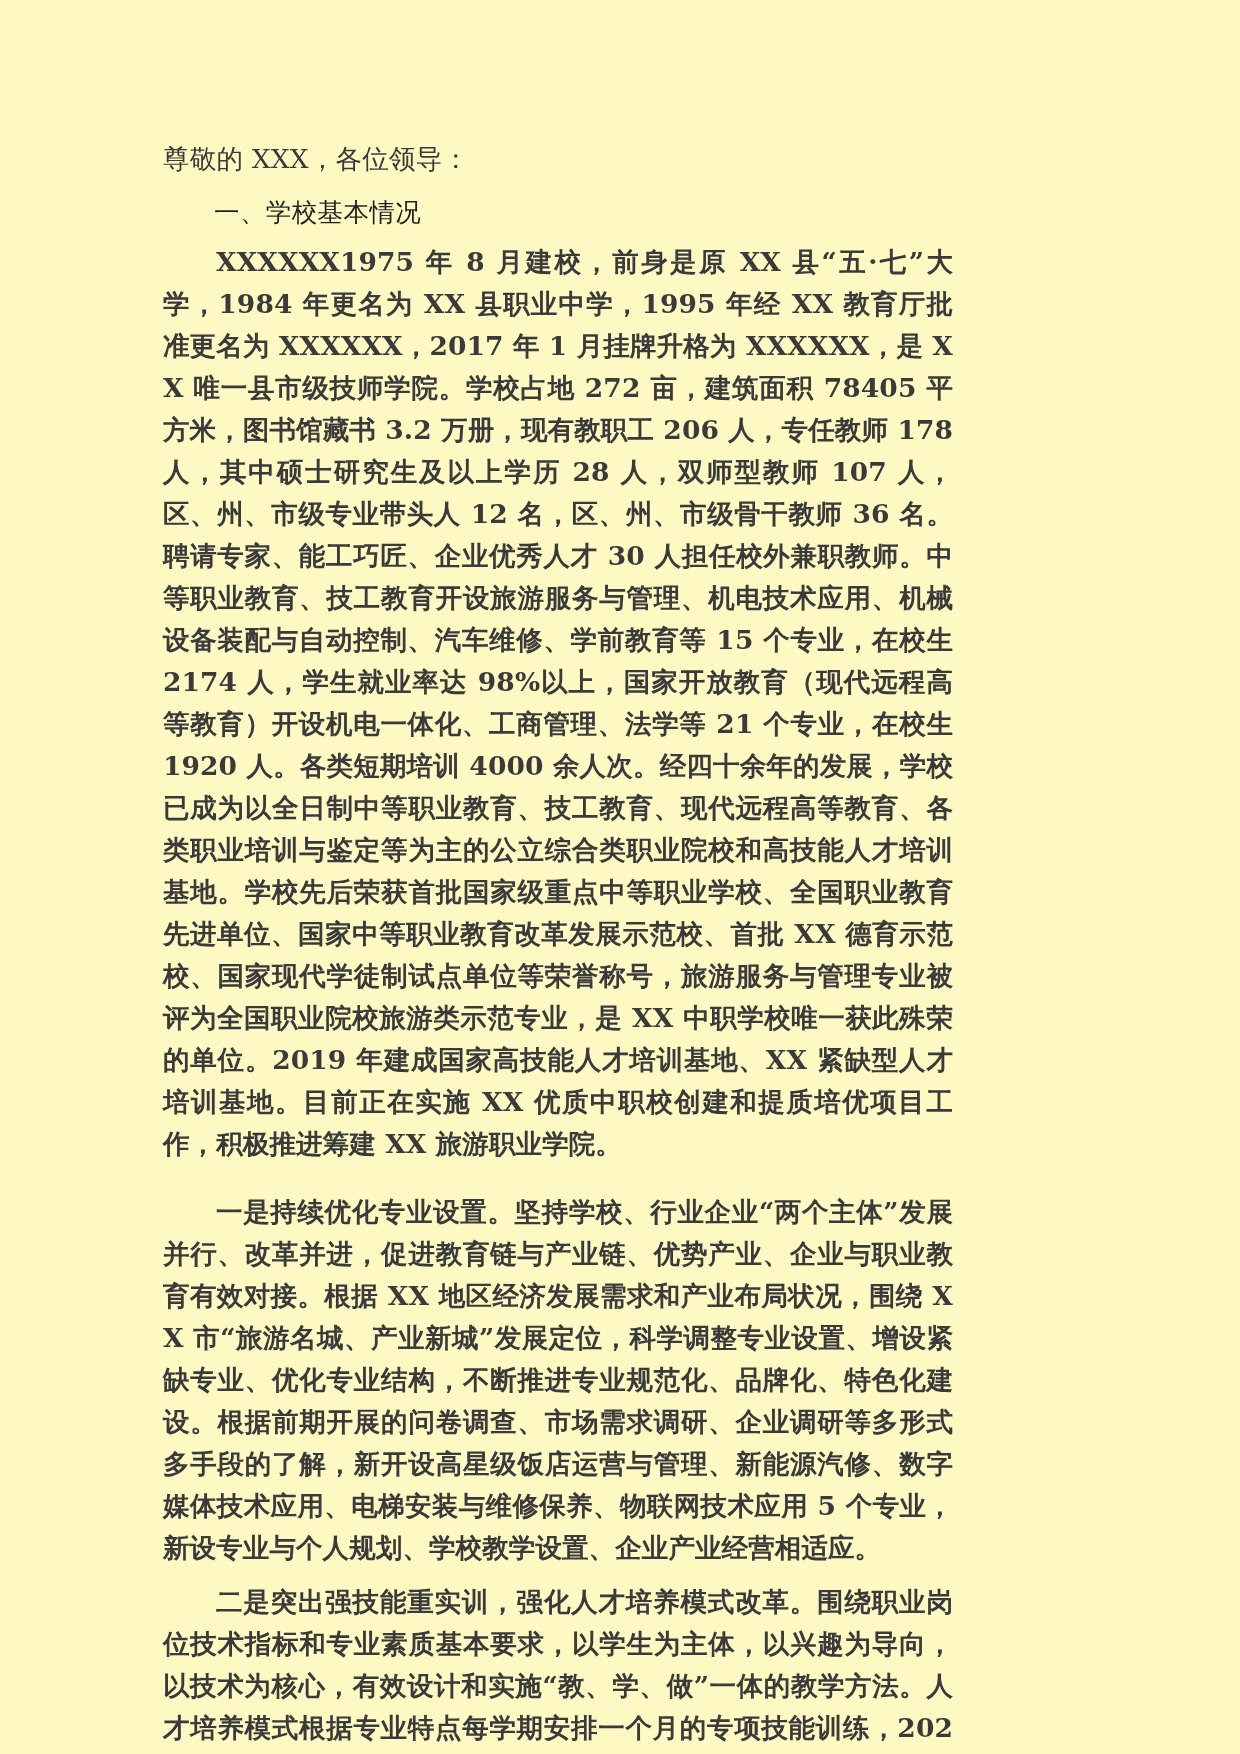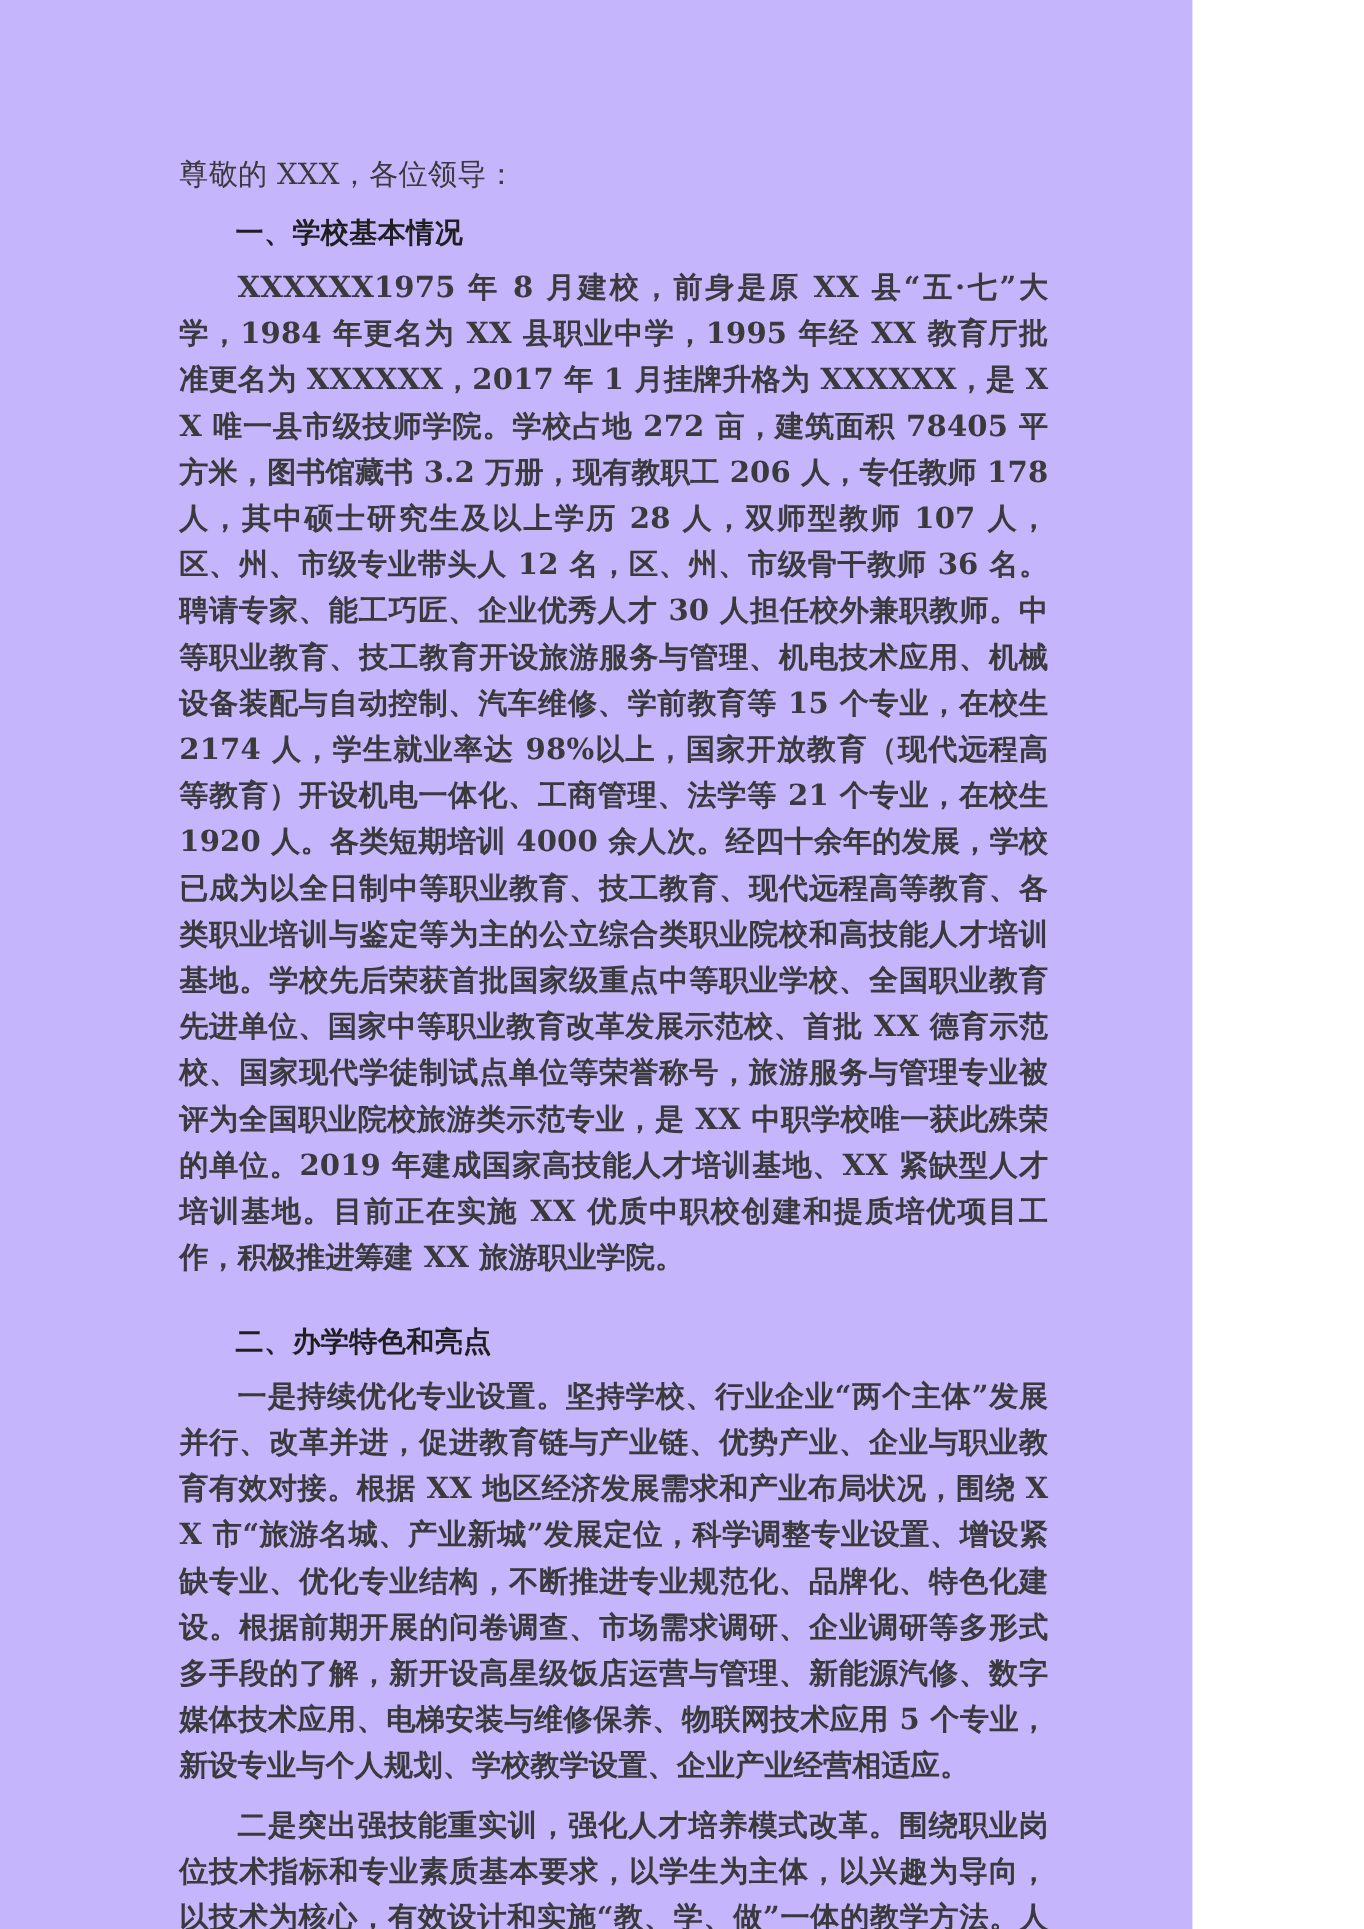--- a/index.html
+++ b/index.html
@@ -10,23 +10,23 @@
   }
   body {
     width: 1240px;
     height: 1754px;
     font-family: "DejaVu Serif", "Liberation Serif", serif;
     color: #2b2b2b;
     -webkit-font-smoothing: antialiased;
   }
   .page {
     position: relative;
-    width: 1084px;
+    width: 1240px;
     height: 1754px;
-    background: #c4b5fd;
+    background: #fef9c3;
     box-sizing: border-box;
     padding: 138px 160px 60px 163px;
   }
   .doc-body {
     width: 790px;
   }
   
   .salutation {
     font-size: 26.5px;
     line-height: 1.62;
@@ -41,21 +41,21 @@
     line-height: 1.62;
     letter-spacing: 0.2px;
     margin: 0 0 14px 0;
     text-indent: 2em;
     text-align: justify;
     color: #3a3a3a;
   }
   
   .section-heading {
     font-family: "DejaVu Sans", "Liberation Sans", sans-serif;
-    font-weight: bold;
+    font-weight: normal;
     font-size: 25.5px;
     line-height: 1.5;
     letter-spacing: 0.4px;
     text-indent: 2em;
     margin: 10px 0 10px 0;
     color: #1f1f1f;
   }
   
   .body-para {
     font-size: 26.5px;
@@ -80,20 +80,19 @@
 
     <p class="salutation">尊敬的 XXX，各位领导：</p>
 
 
     <h2 class="section-heading">一、学校基本情况</h2>
 
     <p class="body-para">XXXXXX1975 年 8 月建校，前身是原 XX 县“五·七”大学，1984 年更名为 XX 县职业中学，1995 年经 XX 教育厅批准更名为 XXXXXX，2017 年 1 月挂牌升格为 XXXXXX，是 XX 唯一县市级技师学院。学校占地 272 亩，建筑面积 78405 平方米，图书馆藏书 3.2 万册，现有教职工 206 人，专任教师 178 人，其中硕士研究生及以上学历 28 人，双师型教师 107 人，区、州、市级专业带头人 12 名，区、州、市级骨干教师 36 名。聘请专家、能工巧匠、企业优秀人才 30 人担任校外兼职教师。中等职业教育、技工教育开设旅游服务与管理、机电技术应用、机械设备装配与自动控制、汽车维修、学前教育等 15 个专业，在校生 2174 人，学生就业率达 98%以上，国家开放教育（现代远程高等教育）开设机电一体化、工商管理、法学等 21 个专业，在校生 1920 人。各类短期培训 4000 余人次。经四十余年的发展，学校已成为以全日制中等职业教育、技工教育、现代远程高等教育、各类职业培训与鉴定等为主的公立综合类职业院校和高技能人才培训基地。学校先后荣获首批国家级重点中等职业学校、全国职业教育先进单位、国家中等职业教育改革发展示范校、首批 XX 德育示范校、国家现代学徒制试点单位等荣誉称号，旅游服务与管理专业被评为全国职业院校旅游类示范专业，是 XX 中职学校唯一获此殊荣的单位。2019 年建成国家高技能人才培训基地、XX 紧缺型人才培训基地。目前正在实施 XX 优质中职校创建和提质培优项目工作，积极推进筹建 XX 旅游职业学院。</p>
 
     <div class="spacer-sm"></div>
 
-    <h2 class="section-heading">二、办学特色和亮点</h2>
 
     <p class="body-para">一是持续优化专业设置。坚持学校、行业企业“两个主体”发展并行、改革并进，促进教育链与产业链、优势产业、企业与职业教育有效对接。根据 XX 地区经济发展需求和产业布局状况，围绕 XX 市“旅游名城、产业新城”发展定位，科学调整专业设置、增设紧缺专业、优化专业结构，不断推进专业规范化、品牌化、特色化建设。根据前期开展的问卷调查、市场需求调研、企业调研等多形式多手段的了解，新开设高星级饭店运营与管理、新能源汽修、数字媒体技术应用、电梯安装与维修保养、物联网技术应用 5 个专业，新设专业与个人规划、学校教学设置、企业产业经营相适应。</p>
 
     <p class="body-para">二是突出强技能重实训，强化人才培养模式改革。围绕职业岗位技术指标和专业素质基本要求，以学生为主体，以兴趣为导向，以技术为核心，有效设计和实施“教、学、做”一体的教学方法。人才培养模式根据专业特点每学期安排一个月的专项技能训练，2020-2021 学年第二学期，学前教育专业进幼儿园、机械专业进企业，其他 11 个专业校内开展技能训练。通过贯彻落实现代“学徒制”，扎实开展“师带徒”活动，参赛师生在各级大赛中荣获佳绩。2019 年教师组获得一等奖 2 人、二等奖 1 人、三等奖 7 人，学生获得一等奖 10 人、二等奖 19 人、三等奖 16 人；2020 年组织学生参加国家技能大赛 XX 选拔赛，餐厅服务项目获得第二名、烘焙项目获得第五名，2021 年组织学生参加 XX 职业院校技能大赛荣获教师组一等奖 1 个；学生个人赛二等奖 1 个，三等奖 6 个；学生团体赛二等奖 1 个，团体赛 5 个。总体成绩在 XX 职业院校名列前茅。</p>
 
   </div>
 </div>
 
 </body></html>

